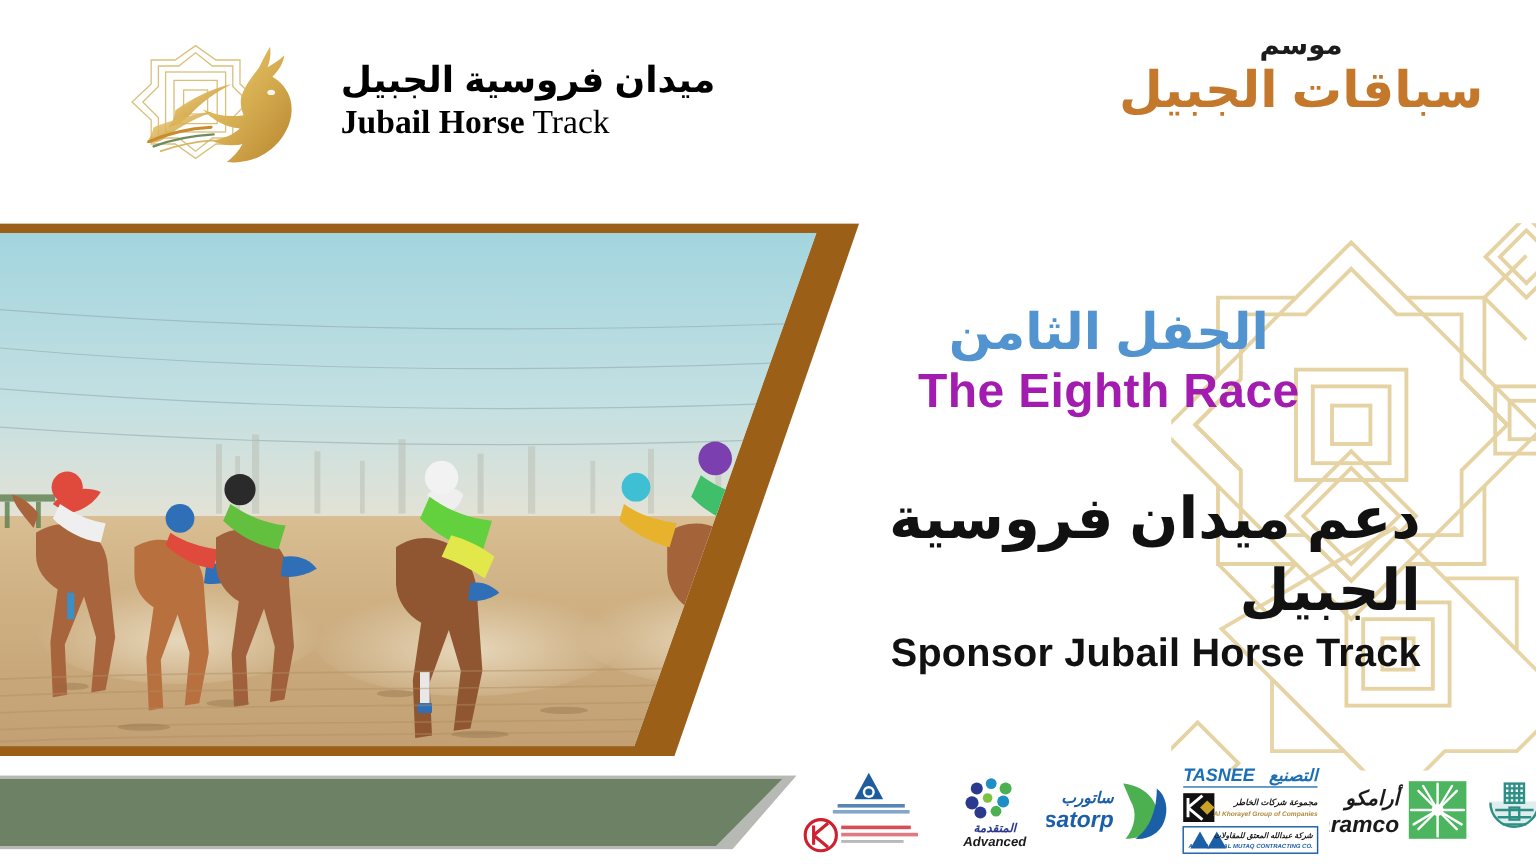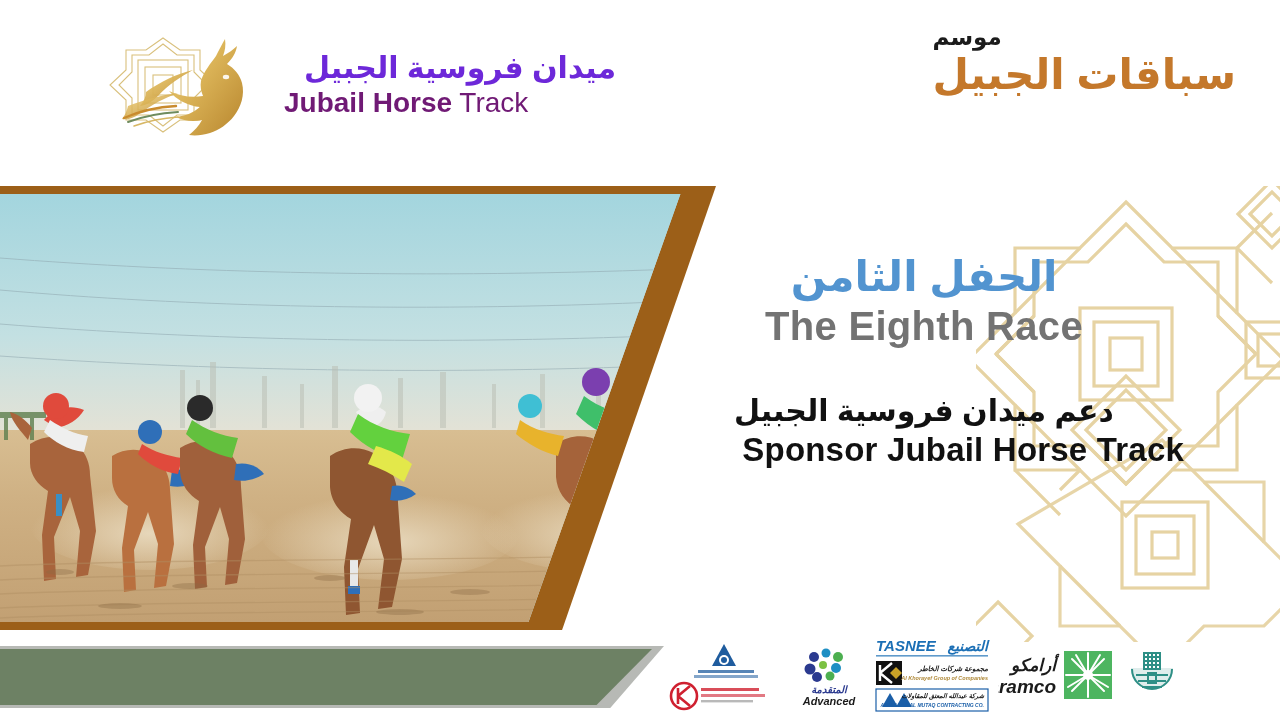--- a/index.html
+++ b/index.html
@@ -37,42 +37,42 @@
     gap: 16px;
   }
 
   .brand-mark { width: 160px; height: 110px; display: block; }
 
   .brand-words { display: flex; flex-direction: column; gap: 2px; }
 
   .brand-ar {
     font-size: 30px;
     font-weight: 700;
-    color: #6d28d9;
+    color: #000000;
     direction: rtl;
     text-align: right;
     letter-spacing: 0px;
     line-height: 1.15;
     white-space: nowrap;
-    margin-left: 20px;
   }
   .brand-en {
     font-size: 28px;
-    color: #701a75;
+    color: #000000;
     line-height: 1.1;
     white-space: nowrap;
+    font-family: Liberation Serif, serif;
   }
   .brand-en .b-strong { font-weight: 700; }
   .brand-en .b-light  { font-weight: 400; }
 
   
   .season-block {
     position: absolute;
     right: 44px; top: 24px;
-    text-align: left;
+    text-align: center;
     direction: rtl;
   }
   .season-kicker {
     font-size: 23px;
     font-weight: 700;
     color: #1b1b1b;
     line-height: 1.15;
     margin-bottom: 2px;
   }
   .season-title {
@@ -138,31 +138,32 @@
     font-size: 42px;
     font-weight: 700;
     color: #5294d0;
     direction: rtl;
     line-height: 1.18;
     letter-spacing: 0.5px;
   }
   .race-en {
     font-size: 40px;
     font-weight: 700;
-    color: #737373;
+    color: #a21caf;
     line-height: 1.2;
     letter-spacing: 0.3px;
   }
   .sponsor-ar {
-    margin-top: 42px;
-    font-size: 30px;
+    margin-top: 53px;
+    font-size: 48px;
     font-weight: 700;
     color: #111111;
     direction: rtl;
     line-height: 1.25;
+    text-align: right;
   }
   .sponsor-en {
     font-size: 33px;
     font-weight: 700;
     color: #111111;
     line-height: 1.25;
     letter-spacing: 0.2px;
     text-align: right;
   }
 
@@ -475,20 +476,30 @@
           <circle cx="31" cy="24" r="4" fill="#7BC143"></circle>
           <circle cx="44" cy="27" r="5" fill="#1E8FC4"></circle>
           <circle cx="25" cy="36" r="5" fill="#2B3A8F"></circle>
           <circle cx="38" cy="35" r="4.5" fill="#4CAF50"></circle>
         </g>
         <text class="logo-cap" x="37" y="52" font-size="10" text-anchor="middle" fill="#2B3A8F">المتقدمة</text>
         <text class="logo-cap" x="37" y="64" font-size="11" text-anchor="middle" fill="#1B1B1B">Advanced</text>
       </svg>
     </div>
 
+    <div class="sp">
+      <svg width="104" height="62" viewBox="0 0 104 62" xmlns="http://www.w3.org/2000/svg" aria-hidden="true">
+        <text class="logo-cap" x="56" y="24" font-size="13" text-anchor="end" fill="#1B5FA8">ساتورب</text>
+        <text class="logo-cap" x="56" y="44" font-size="19" text-anchor="end" fill="#1B5FA8">satorp</text>
+        <g>
+          <path d="M64 8 C82 10 92 22 92 32 C92 44 82 54 66 54 C74 44 76 32 70 22 Z" fill="#4CAF50"></path>
+          <path d="M92 12 C100 18 102 30 98 40 C94 50 84 55 74 54 C86 46 92 30 92 12 Z" fill="#1B5FA8"></path>
+        </g>
+      </svg>
+    </div>
 
     <div class="sp">
       <svg width="120" height="82" viewBox="0 0 120 82" xmlns="http://www.w3.org/2000/svg" aria-hidden="true">
         <g>
           <text class="logo-cap" x="4" y="16" font-size="15" fill="#1B6FB5">TASNEE</text>
           <text class="logo-cap" x="116" y="16" font-size="14" text-anchor="end" fill="#1B6FB5">التصنيع</text>
           <rect x="4" y="20" width="112" height="1.6" fill="#1B6FB5" opacity="0.7"></rect>
         </g>
         <g>
           <rect x="4" y="26" width="26" height="24" fill="#111111"></rect>

